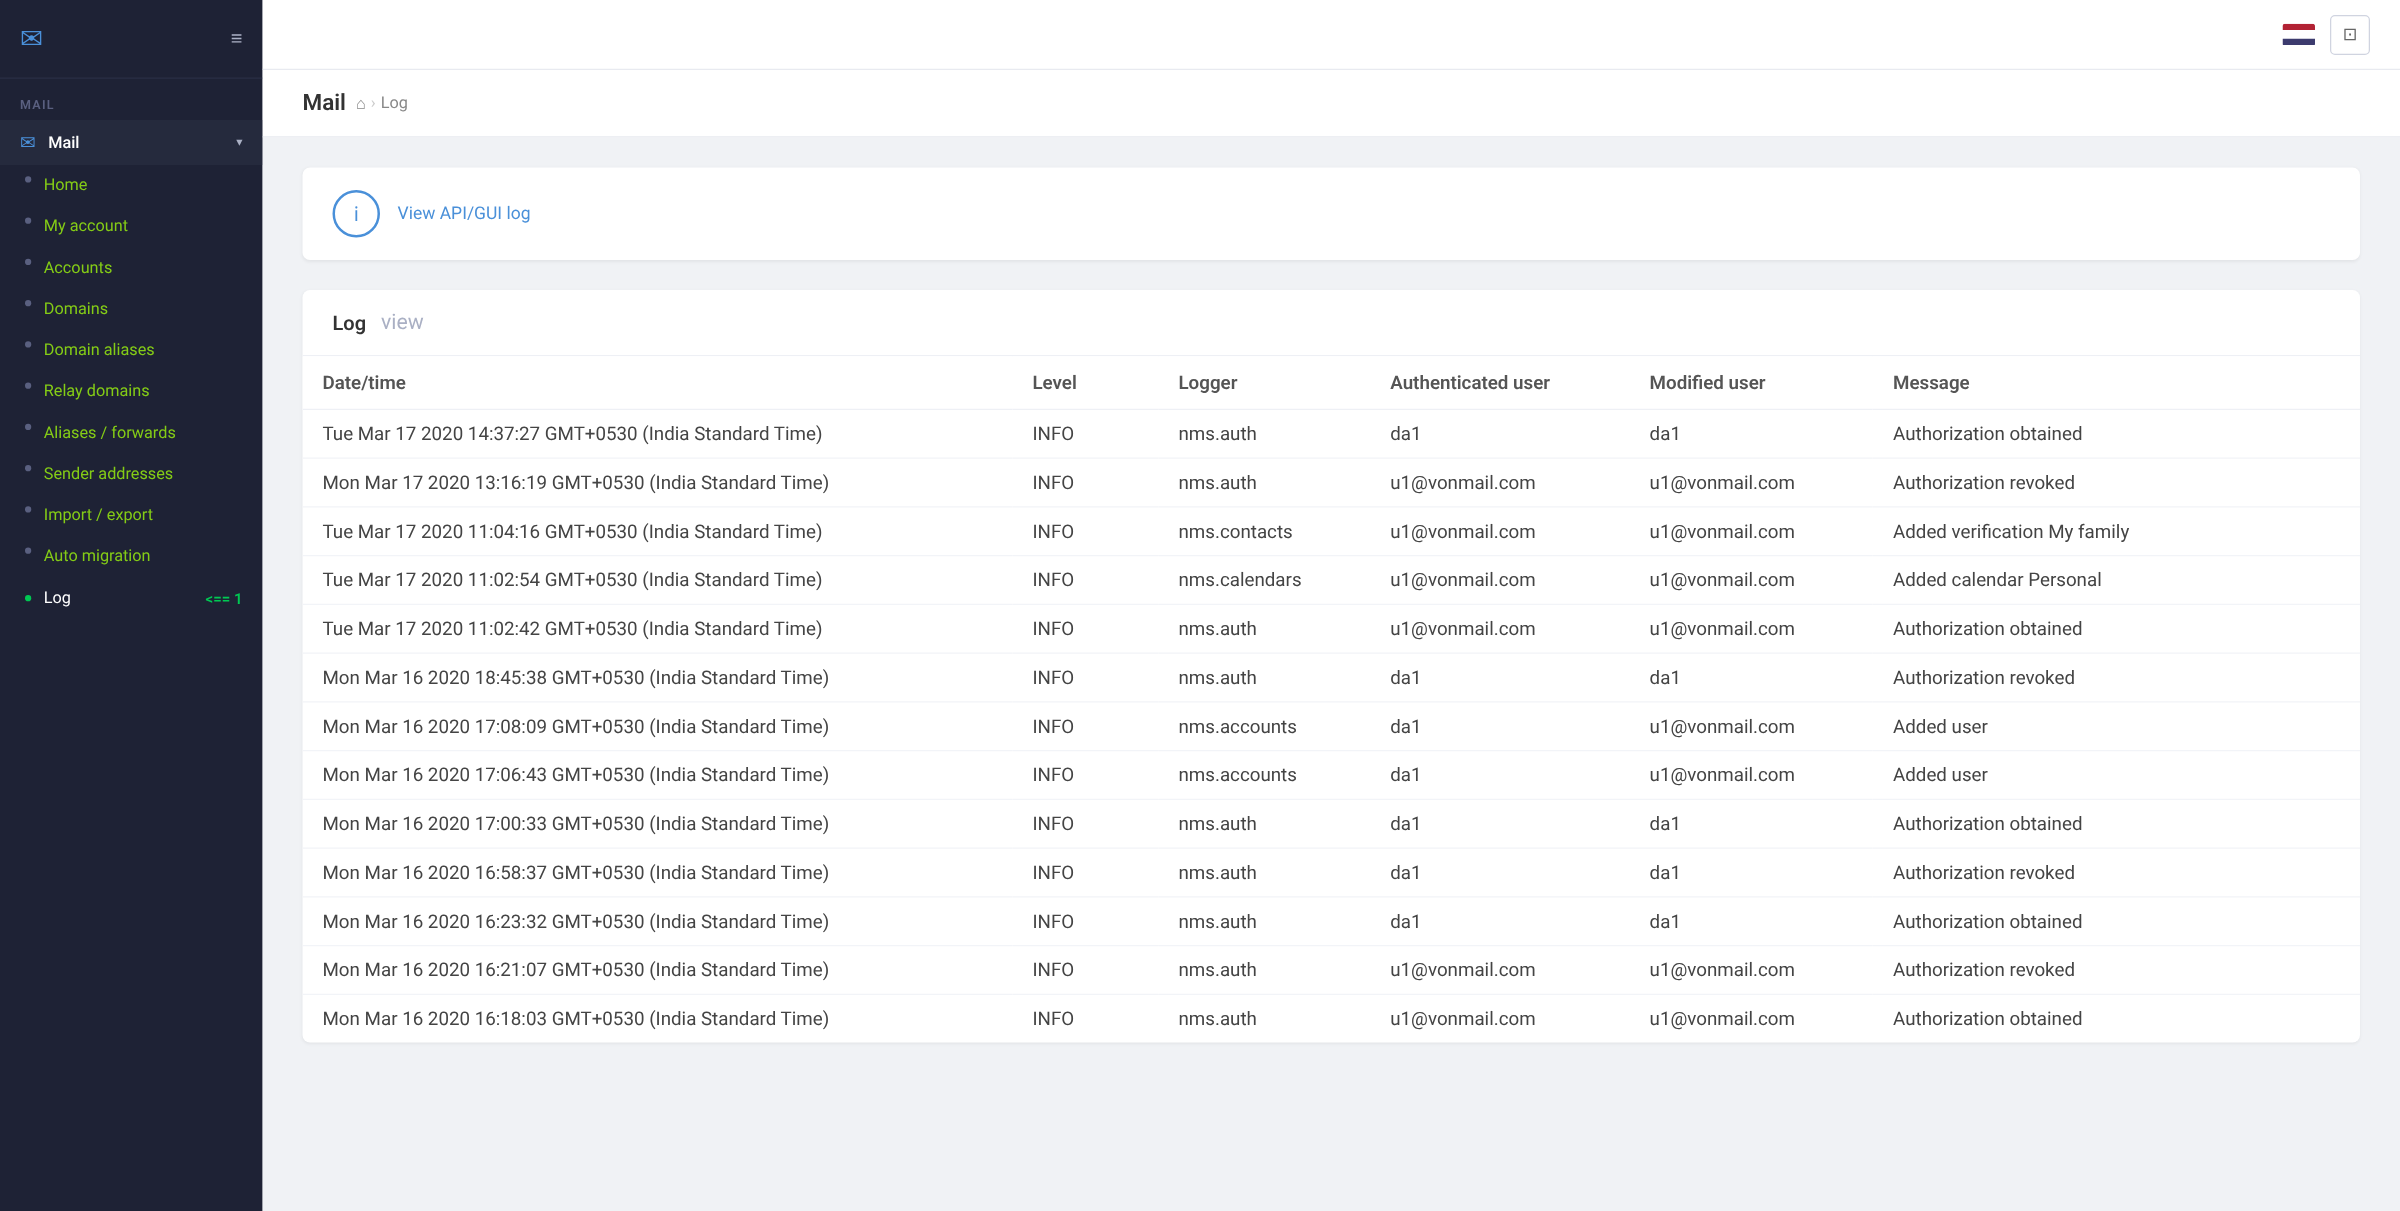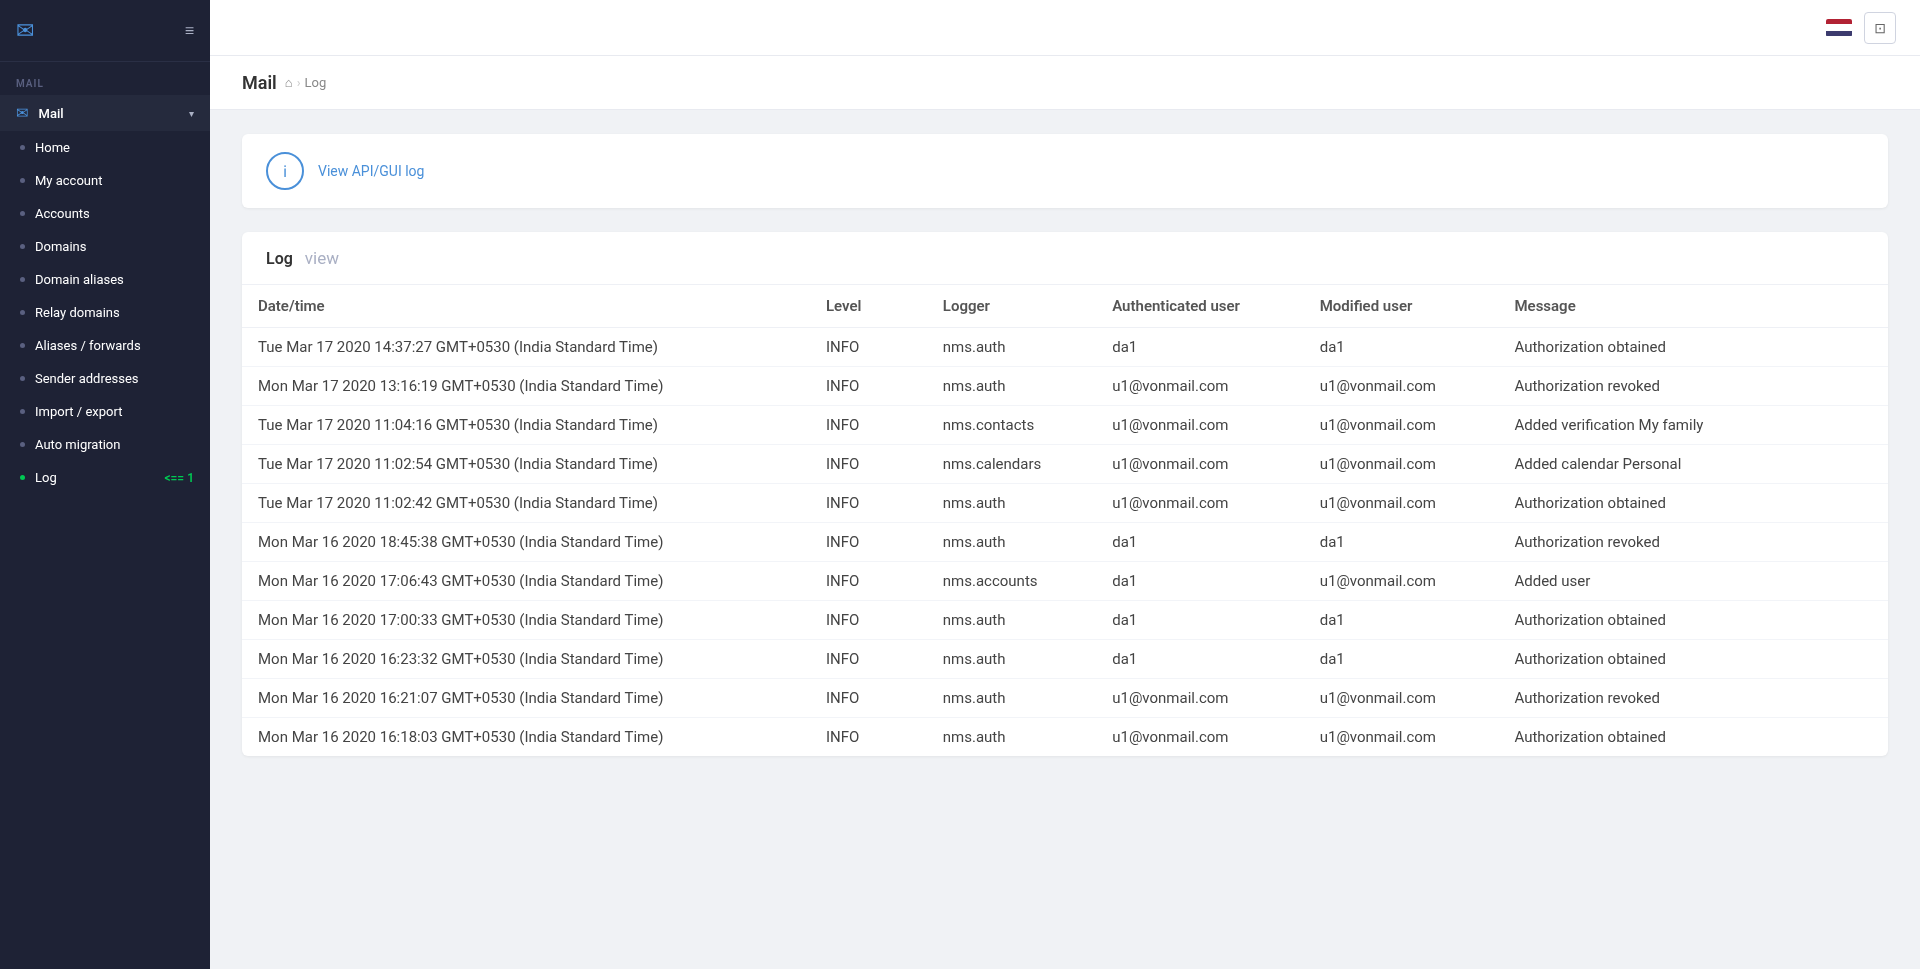--- a/index.html
+++ b/index.html
@@ -35,24 +35,23 @@
     .sidebar-section-label {
       font-size: 10px;
       font-weight: 600;
       letter-spacing: 1px;
       color: #5a6080;
       padding: 16px 16px 6px 16px;
       text-transform: uppercase;
     }
     .sidebar-item {
       display: flex;
-      align-items: center;
       padding: 9px 16px 9px 20px;
       font-size: 13px;
-      color: #ffffff;
+      color: #84cc16;
       cursor: pointer;
       position: relative;
     }
     .sidebar-item.active { color: #fff; }
     .sidebar-item.active > .sidebar-item-label { color: #fff; }
     .sidebar-item .dot {
       width: 5px; height: 5px;
       background: #5a6080;
       border-radius: 50%;
       margin-right: 10px;
@@ -386,34 +385,50 @@
   </tr>
             <tr>
     <td class="col-datetime">Mon Mar 16 2020 18:45:38 GMT+0530 (India Standard Time)</td>
     <td class="col-level level-info">INFO</td>
     <td class="col-logger">nms.auth</td>
     <td class="col-authuser">da1</td>
     <td class="col-moduser">da1</td>
     <td class="col-message">Authorization revoked</td>
   </tr>
             <tr>
+    <td class="col-datetime">Mon Mar 16 2020 17:08:09 GMT+0530 (India Standard Time)</td>
+    <td class="col-level level-info">INFO</td>
+    <td class="col-logger">nms.accounts</td>
+    <td class="col-authuser">da1</td>
+    <td class="col-moduser">u1@vonmail.com</td>
+    <td class="col-message">Added user</td>
+  </tr>
+            <tr>
     <td class="col-datetime">Mon Mar 16 2020 17:06:43 GMT+0530 (India Standard Time)</td>
     <td class="col-level level-info">INFO</td>
     <td class="col-logger">nms.accounts</td>
     <td class="col-authuser">da1</td>
     <td class="col-moduser">u1@vonmail.com</td>
     <td class="col-message">Added user</td>
   </tr>
             <tr>
     <td class="col-datetime">Mon Mar 16 2020 17:00:33 GMT+0530 (India Standard Time)</td>
     <td class="col-level level-info">INFO</td>
     <td class="col-logger">nms.auth</td>
     <td class="col-authuser">da1</td>
     <td class="col-moduser">da1</td>
     <td class="col-message">Authorization obtained</td>
+  </tr>
+            <tr>
+    <td class="col-datetime">Mon Mar 16 2020 16:58:37 GMT+0530 (India Standard Time)</td>
+    <td class="col-level level-info">INFO</td>
+    <td class="col-logger">nms.auth</td>
+    <td class="col-authuser">da1</td>
+    <td class="col-moduser">da1</td>
+    <td class="col-message">Authorization revoked</td>
   </tr>
             <tr>
     <td class="col-datetime">Mon Mar 16 2020 16:23:32 GMT+0530 (India Standard Time)</td>
     <td class="col-level level-info">INFO</td>
     <td class="col-logger">nms.auth</td>
     <td class="col-authuser">da1</td>
     <td class="col-moduser">da1</td>
     <td class="col-message">Authorization obtained</td>
   </tr>
             <tr>

